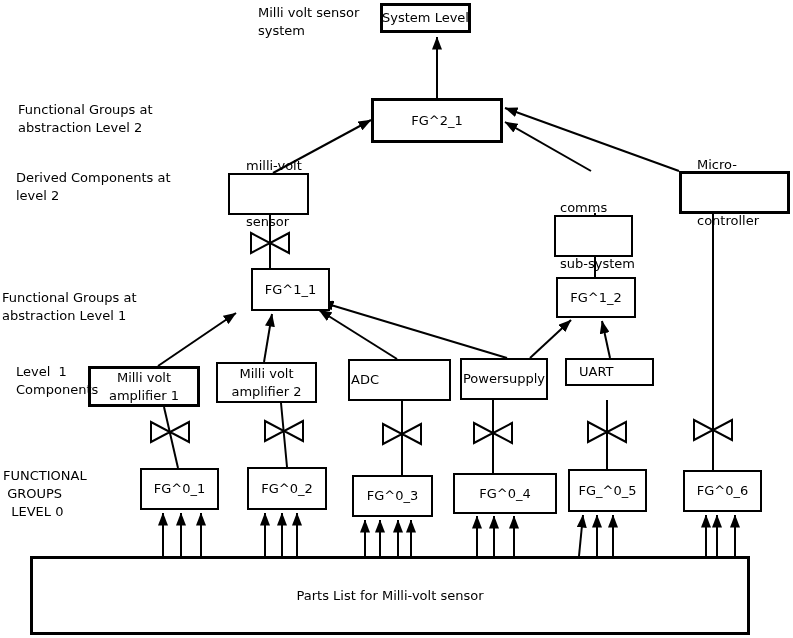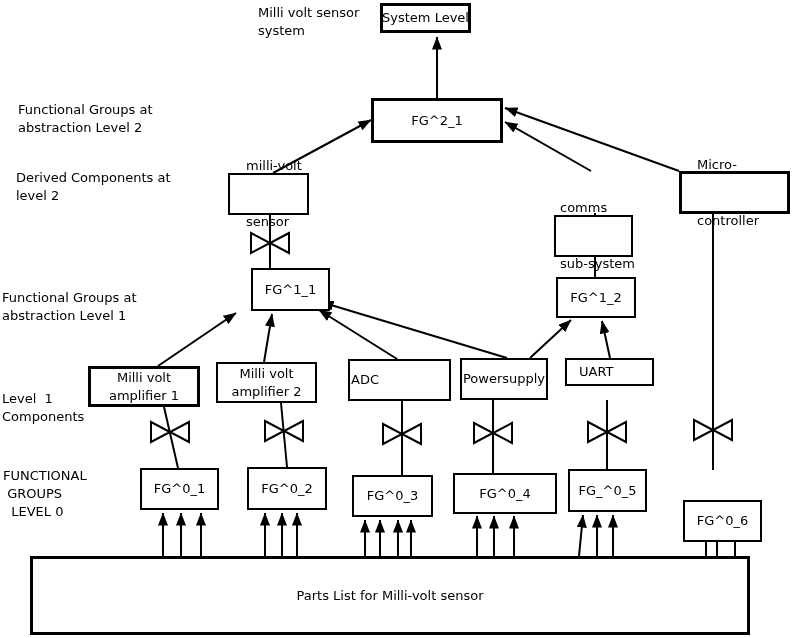--- a/index.html
+++ b/index.html
@@ -101,21 +101,21 @@
     <div class="node" style="left: 88px; top: 366px; width: 112px; height: 41px; border-width: 3px;"><div>Milli volt</div><div>amplifier 1</div></div>
     <div class="node" style="left: 216px; top: 362px; width: 101px; height: 41px; border-width: 2px;"><div>Milli volt</div><div>amplifier 2</div></div>
     <div class="node left" style="left: 348px; top: 359px; width: 103px; height: 42px; border-width: 2px; padding-left: 1px;"><div>ADC</div></div>
     <div class="node" style="left: 460px; top: 358px; width: 88px; height: 42px; border-width: 2px;"><div>Powersupply</div></div>
     <div class="node left" style="left: 565px; top: 358px; width: 89px; height: 28px; border-width: 2px; padding-left: 12px;"><div>UART</div></div>
     <div class="node" style="left: 140px; top: 468px; width: 79px; height: 42px; border-width: 2px;"><div>FG^0_1</div></div>
     <div class="node" style="left: 247px; top: 467px; width: 80px; height: 43px; border-width: 2px;"><div>FG^0_2</div></div>
     <div class="node" style="left: 352px; top: 475px; width: 81px; height: 42px; border-width: 2px;"><div>FG^0_3</div></div>
     <div class="node" style="left: 453px; top: 473px; width: 104px; height: 41px; border-width: 2px;"><div>FG^0_4</div></div>
     <div class="node" style="left: 568px; top: 469px; width: 79px; height: 43px; border-width: 2px;"><div>FG_^0_5</div></div>
-    <div class="node" style="left: 683px; top: 470px; width: 79px; height: 42px; border-width: 2px; margin-top: 30px;"><div>FG^0_6</div></div>
+    <div class="node" style="left: 683px; top: 470px; width: 79px; height: 42px; border-width: 2px;"><div>FG^0_6</div></div>
     <div class="node" style="left: 30px; top: 556px; width: 720px; height: 79px; border-width: 3px;"><div>Parts List for Milli-volt sensor</div></div>
     <div class="side-label" style="left: 258px; top: 4px;"><div>Milli volt sensor</div><div>system</div></div>
     <div class="side-label" style="left: 18px; top: 101px;"><div>Functional Groups at</div><div>abstraction Level 2</div></div>
     <div class="side-label" style="left: 16px; top: 169px;"><div>Derived Components at</div><div>level 2</div></div>
     <div class="side-label" style="left: 2px; top: 289px;"><div>Functional Groups at</div><div>abstraction Level 1</div></div>
-    <div class="side-label" style="left: 2px; top: 363px; margin-top: 27px;"><div>Level  1</div><div>Components</div></div>
+    <div class="side-label" style="left: 16px; top: 363px;"><div>Level  1</div><div>Components</div></div>
     <div class="side-label" style="left: 3px; top: 467px;"><div>FUNCTIONAL</div><div> GROUPS</div><div>  LEVEL 0</div></div>
   </div>
 
 </body></html>

